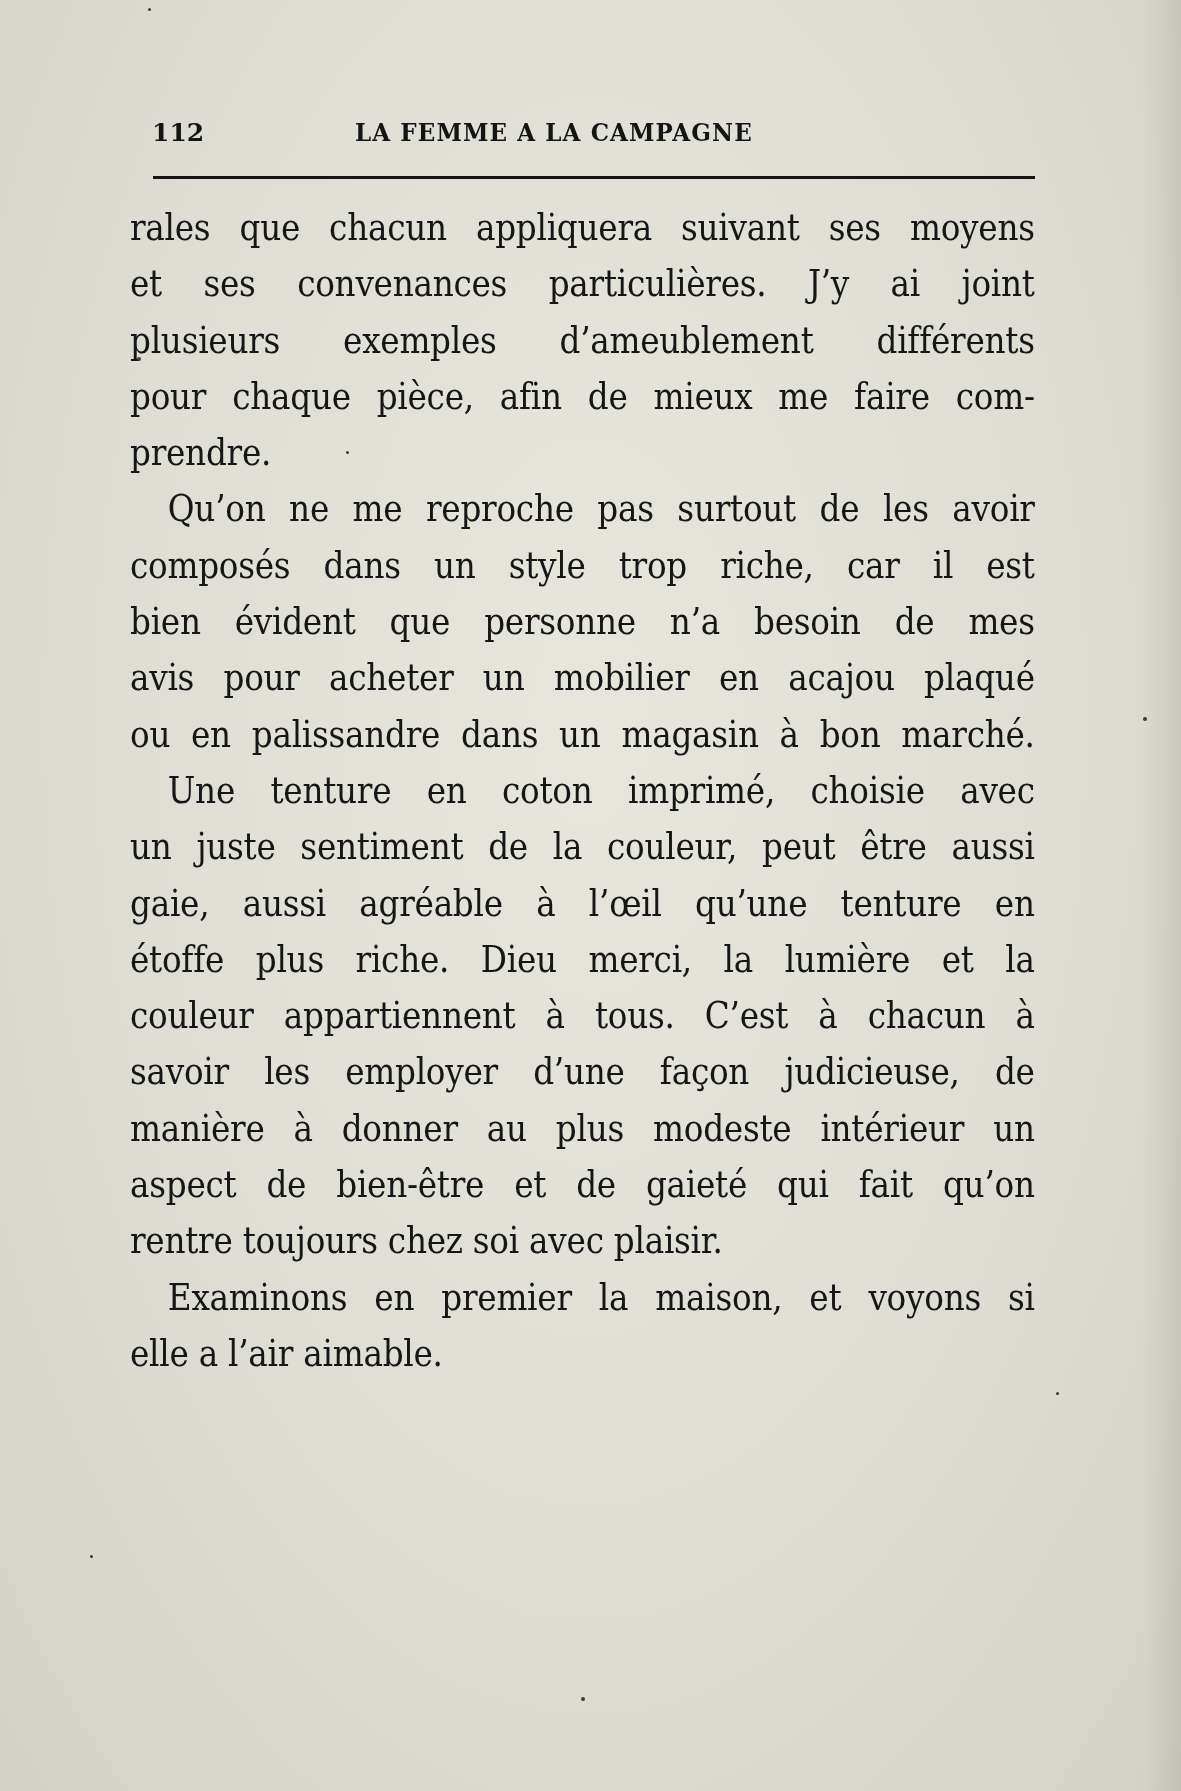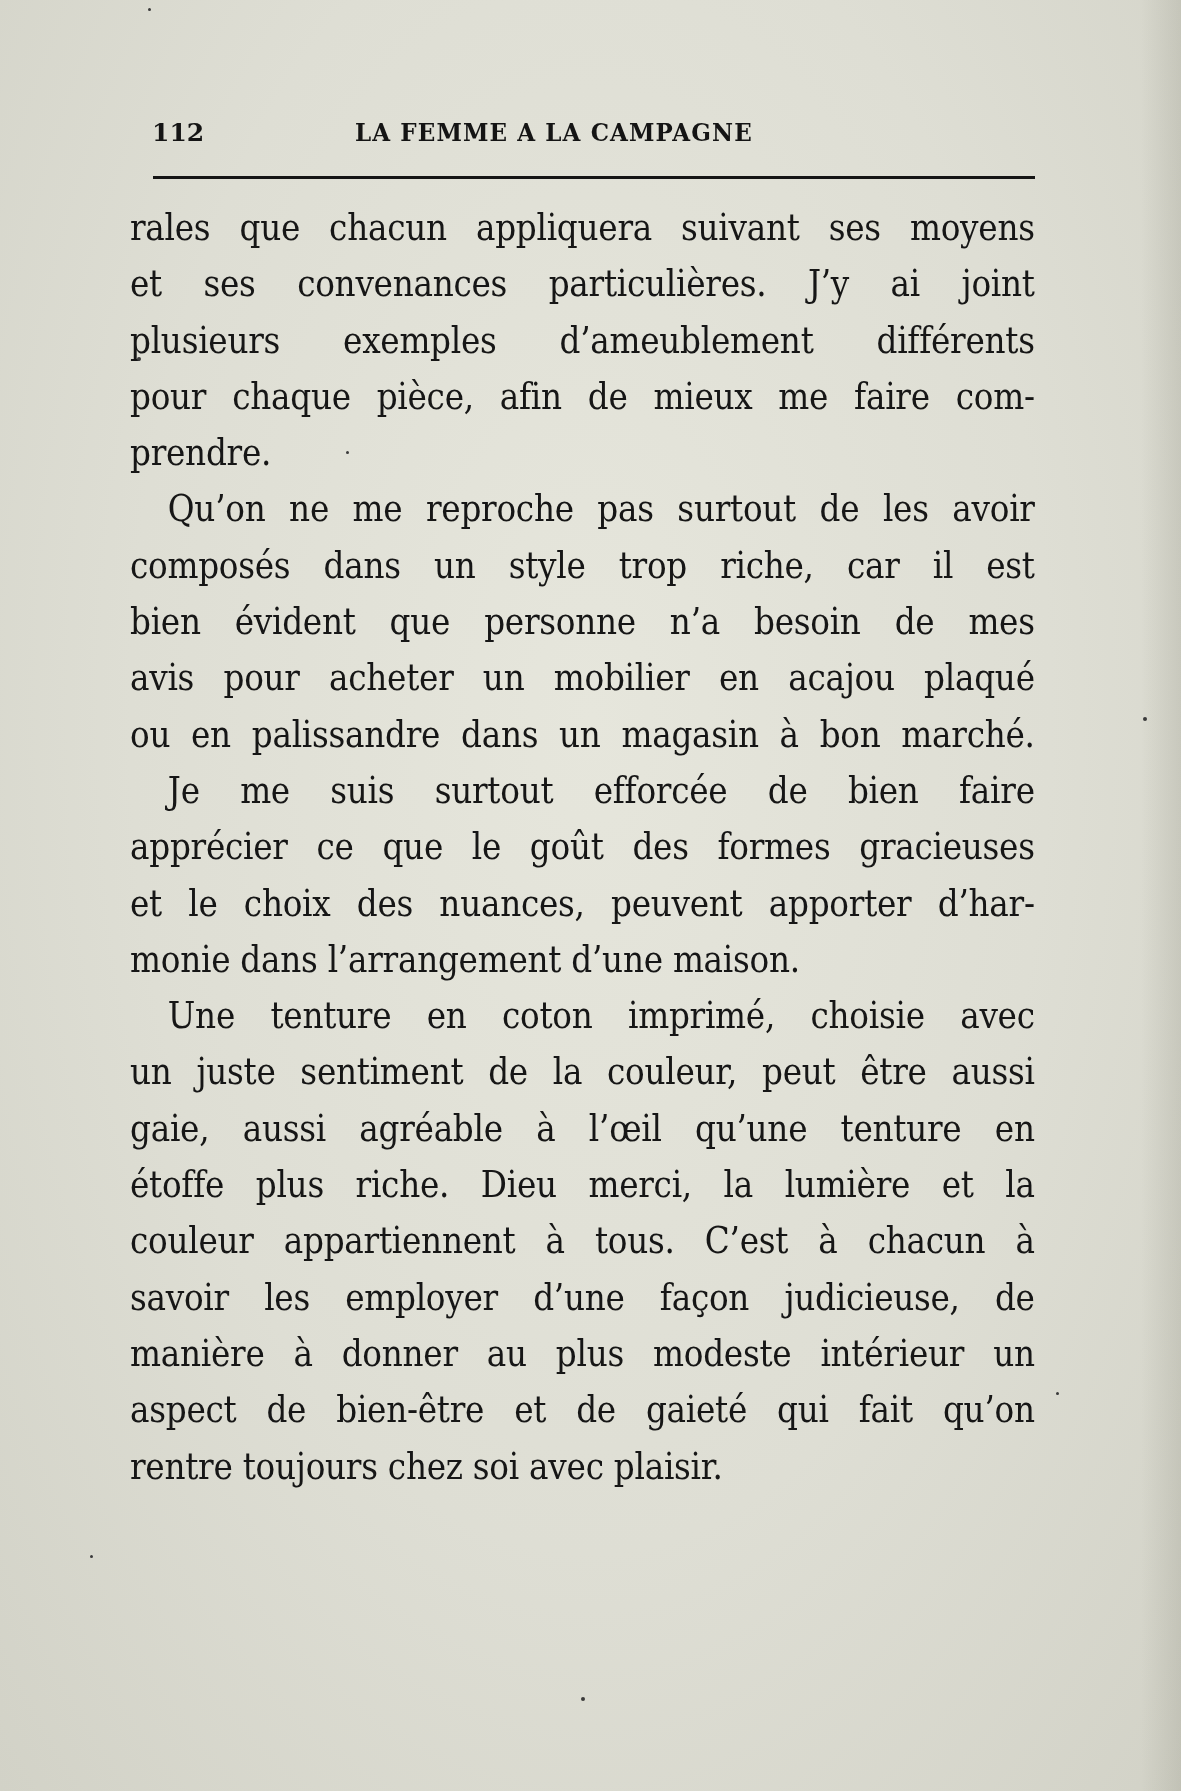--- a/index.html
+++ b/index.html
@@ -118,39 +118,37 @@
     </div>
 
     <div>
       <div class="line indent">Qu’on ne me reproche pas surtout de les avoir</div>
       <div class="line">composés dans un style trop riche, car il est</div>
       <div class="line">bien évident que personne n’a besoin de mes</div>
       <div class="line">avis pour acheter un mobilier en acajou plaqué</div>
       <div class="line">ou en palissandre dans un magasin à bon marché.</div>
     </div>
 
-    <div>
-      <div class="line indent">Je me suis surtout efforcée de bien faire</div>
-      <div class="line">apprécier ce que le goût des formes gracieuses</div>
-      <div class="line">et le choix des nuances, peuvent apporter d’har-</div>
-      <div class="line last">monie dans l’arrangement d’une maison.</div>
-    </div>
 
     <div>
       <div class="line indent">Une tenture en coton imprimé, choisie avec</div>
       <div class="line">un juste sentiment de la couleur, peut être aussi</div>
       <div class="line">gaie, aussi agréable à l’œil qu’une tenture en</div>
       <div class="line">étoffe plus riche. Dieu merci, la lumière et la</div>
       <div class="line">couleur appartiennent à tous. C’est à chacun à</div>
       <div class="line">savoir les employer d’une façon judicieuse, de</div>
       <div class="line">manière à donner au plus modeste intérieur un</div>
       <div class="line">aspect de bien-être et de gaieté qui fait qu’on</div>
       <div class="line last">rentre toujours chez soi avec plaisir.</div>
     </div>
 
+    <div>
+      <div class="line indent">Examinons en premier la maison, et voyons si</div>
+      <div class="line last">elle a l’air aimable.</div>
+    </div>
   </div>
 
   <div class="speck" style="left:148px;top:8px;width:3px;height:3px;"></div>
   <div class="speck" style="left:137px;top:357px;width:4px;height:4px;"></div>
   <div class="speck" style="left:346px;top:451px;width:3px;height:3px;"></div>
   <div class="speck" style="left:1143px;top:717px;width:4px;height:4px;"></div>
   <div class="speck" style="left:1056px;top:1392px;width:3px;height:3px;"></div>
   <div class="speck" style="left:90px;top:1555px;width:3px;height:3px;"></div>
   <div class="speck" style="left:581px;top:1697px;width:4px;height:4px;"></div>
 </div>

